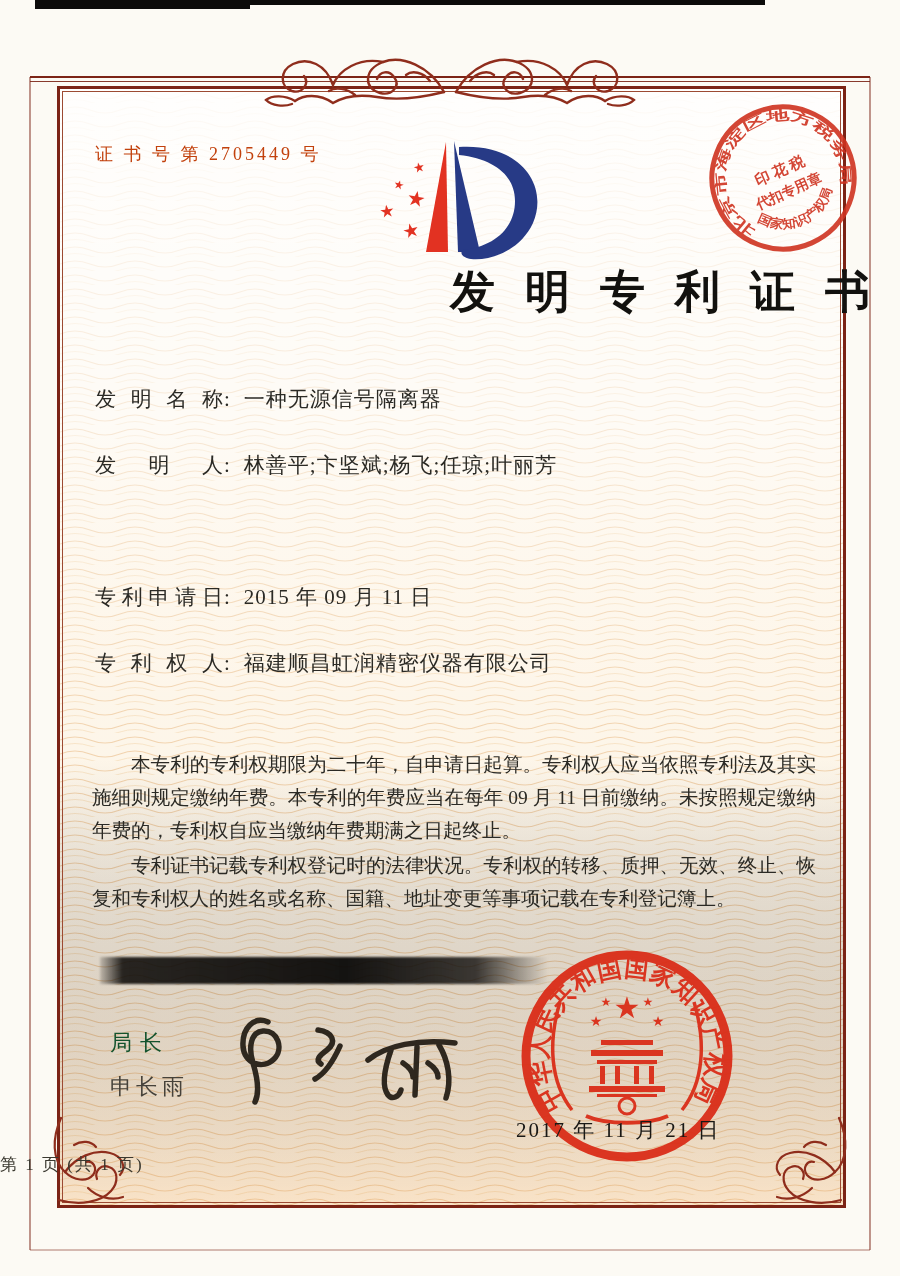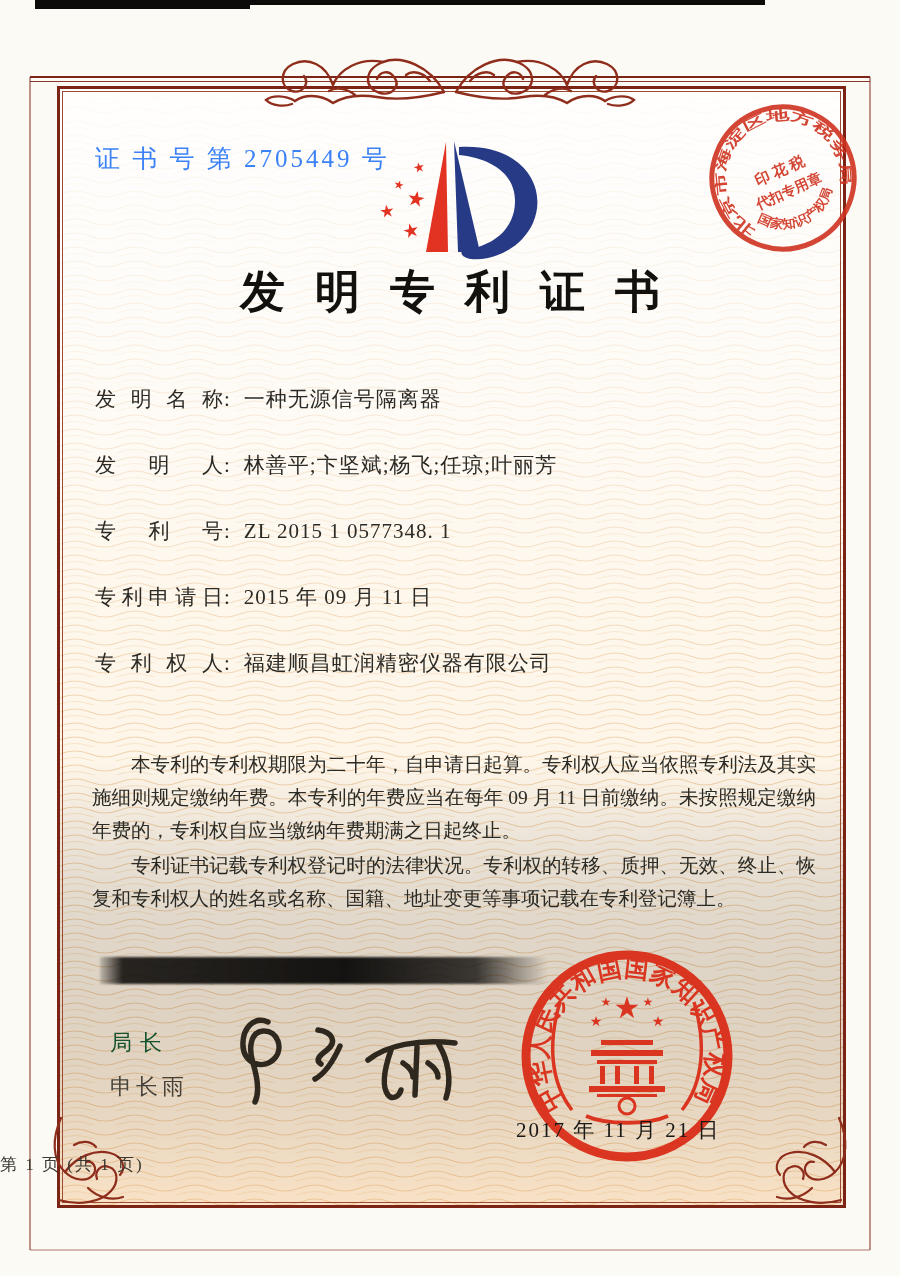--- a/index.html
+++ b/index.html
@@ -6,24 +6,24 @@
   .page{
     position:relative;width:900px;height:1276px;background:#fcfaf4;overflow:hidden;
     font-family:"Liberation Serif","DejaVu Serif",serif;color:#2b2a25;
   }
   .scan-bar{position:absolute;left:35px;top:0;width:730px;height:5px;background:#0c0b0a;}
   .scan-bar2{position:absolute;left:35px;top:0;width:215px;height:9px;background:#0c0b0a;}
   .panel{position:absolute;left:57px;top:86px;width:783px;height:1116px;border:3px solid #7b2315;}
   .panel-inner{position:absolute;inset:2px;border:1px solid #9c4a32;}
   .panel-bg{position:absolute;inset:0;width:100%;height:100%;}
   .overlay{position:absolute;left:0;top:0;pointer-events:none;}
-  .cert-number{position:absolute;left:95px;top:142px;font-size:25px;letter-spacing:3px;color:#3b82f6;}
+  .cert-number{position:absolute;left:95px;top:142px;font-size:18px;letter-spacing:3px;color:#c2410c;}
   .logo-wrap{position:absolute;left:360px;top:126px;width:190px;height:136px;}
   .cert-title{
-    position:absolute;left:0;right:0;top:262px;text-align:center;
+    position:absolute;left:0;right:0;top:262px;text-align:right;
     font-size:45px;font-weight:bold;letter-spacing:30px;text-indent:30px;color:#12110e;
   }
   .row{position:absolute;left:95px;font-size:21px;white-space:nowrap;color:#2b2a25;}
   .row .lbl{display:inline-block;width:128px;text-align:justify;text-align-last:justify;}
   .row .colon{margin:0 14px 0 1px;}
   .row .val{letter-spacing:1px;}
   .r0{top:385px}.r1{top:451px}.r2{top:517px}.r3{top:583px}.r4{top:649px}.r5{top:715px}
   .body-text{position:absolute;left:92px;top:748px;width:724px;}
   .body-text p{margin:0 0 2px 0;text-indent:2em;font-size:19.5px;line-height:33px;text-align:justify;color:#2b2a25;}
   .band{
@@ -116,23 +116,20 @@
   </div>
 
   <div class="cert-title">发明专利证书</div>
 
   <div class="row r0">
     <span class="lbl">发明名称</span><span class="colon">:</span><span class="val">一种无源信号隔离器</span>
   </div>
   <div class="row r1">
     <span class="lbl">发明人</span><span class="colon">:</span><span class="val">林善平;卞坚斌;杨飞;任琼;叶丽芳</span>
   </div>
-  <div class="row r2">
-    <span class="lbl">专利号</span><span class="colon">:</span><span class="val">ZL 2015 1 0577348. 1</span>
-  </div>
   <div class="row r3">
     <span class="lbl">专利申请日</span><span class="colon">:</span><span class="val">2015 年 09 月 11 日</span>
   </div>
   <div class="row r4">
     <span class="lbl">专利权人</span><span class="colon">:</span><span class="val">福建顺昌虹润精密仪器有限公司</span>
   </div>
 
   <div class="body-text">
     <p>本专利的专利权期限为二十年，自申请日起算。专利权人应当依照专利法及其实施细则规定缴纳年费。本专利的年费应当在每年 09 月 11 日前缴纳。未按照规定缴纳年费的，专利权自应当缴纳年费期满之日起终止。</p>
     <p>专利证书记载专利权登记时的法律状况。专利权的转移、质押、无效、终止、恢复和专利权人的姓名或名称、国籍、地址变更等事项记载在专利登记簿上。</p>

